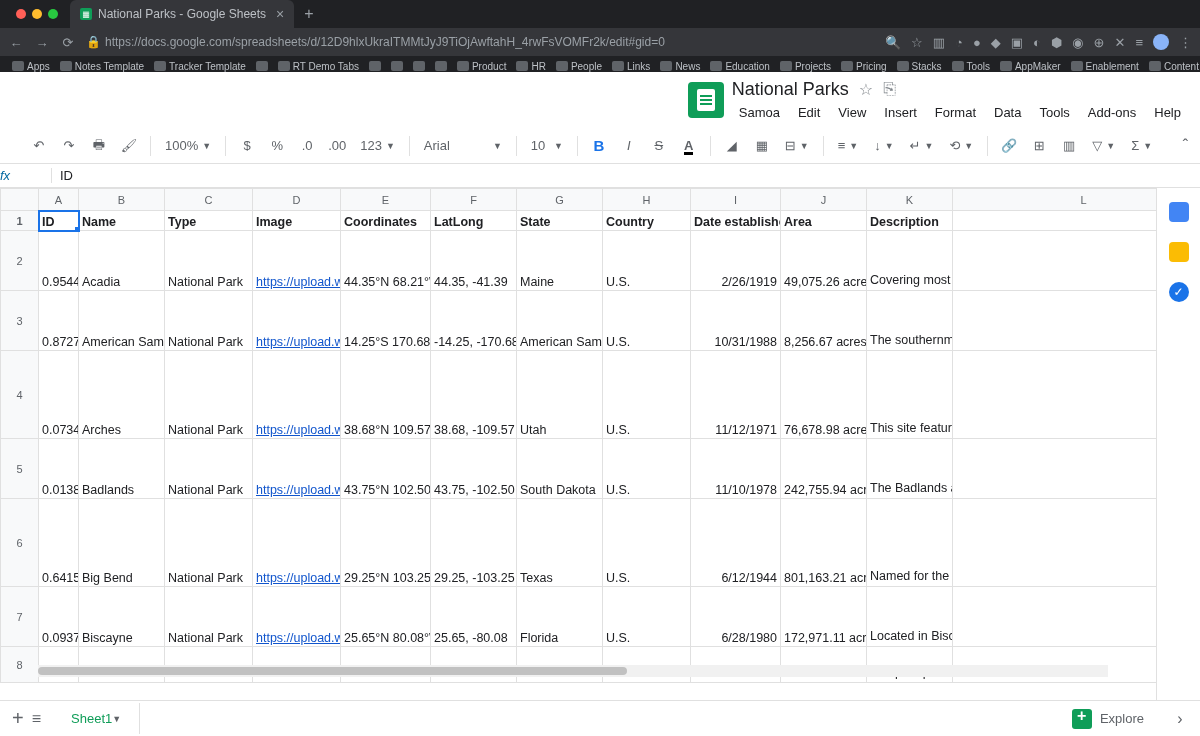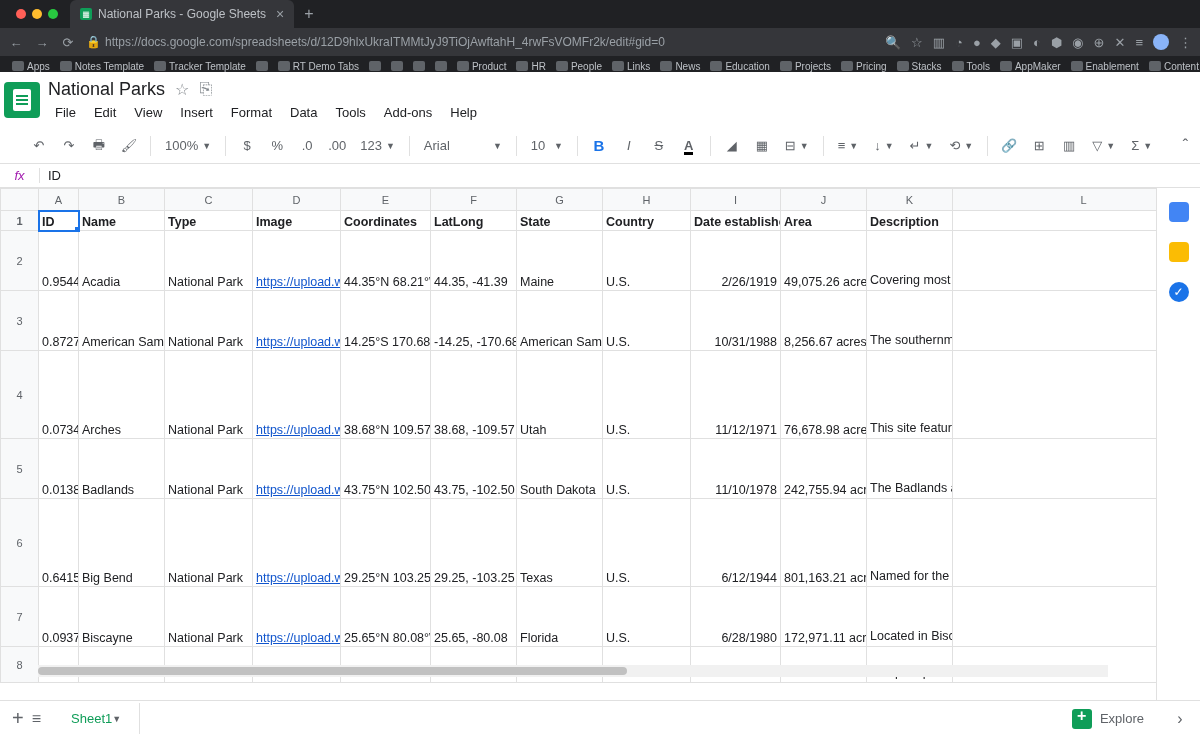--- a/index.html
+++ b/index.html
@@ -18,21 +18,21 @@
 .addr-btn { color: #9aa0a6; font-size: 13px; width: 16px; text-align: center; }
 .url { flex: 1; color: #9aa0a6; font-size: 12px; white-space: nowrap; overflow: hidden; }
 .url .lock { color: #9aa0a6; margin-right: 4px; }
 .chrome-icons { display: flex; gap: 10px; align-items: center; }
 .chrome-icons span { color: #9aa0a6; font-size: 13px; }
 .bookmarks { display: flex; align-items: center; height: 20px; padding: 0 12px; gap: 10px; font-size: 10px; color: #bdc1c6; overflow: hidden; white-space: nowrap; }
 .bm { display: flex; align-items: center; gap: 3px; }
 .bm .fi { width: 12px; height: 10px; background: #5f6368; border-radius: 2px; }
 
 
-.sheets-hdr { display: flex; align-items: flex-start; padding: 6px 12px 0 0; height: 56px; }
+.sheets-hdr { display: flex; align-items: flex-start; padding: 6px 12px 0 0; height: 56px; justify-content: flex-end; }
 .sheets-logo { width: 36px; height: 36px; background: #0f9d58; border-radius: 4px; margin: 4px 8px 0 4px; display: flex; align-items: center; justify-content: center; color: #fff; }
 .logo-inner { width: 18px; height: 22px; background: #fff; border-radius: 2px; position: relative; }
 .logo-inner::before { content: ""; position: absolute; top: 6px; left: 3px; right: 3px; height: 10px; background: repeating-linear-gradient(#0f9d58 0 2px, #fff 2px 4px); }
 .doc-title-row { display: flex; align-items: center; gap: 10px; height: 22px; }
 .doc-title { font-size: 18px; color: #202124; }
 .star { color: #80868b; font-size: 16px; }
 .menu-row { display: flex; gap: 4px; height: 22px; align-items: center; font-size: 13px; color: #202124; padding-top: 2px; }
 .menu-row span { padding: 2px 7px; cursor: pointer; }
 .last-edit { color: #80868b; text-decoration: underline; margin-left: 6px; }
 .hdr-right { margin-left: auto; display: flex; align-items: center; gap: 14px; }
@@ -46,21 +46,21 @@
 .tb-sep { width: 1px; height: 20px; background: #e0e0e0; margin: 0 4px; }
 .tb-sel { display: flex; align-items: center; gap: 4px; padding: 0 6px; }
 .arrow-dn { font-size: 9px; color: #5f6368; }
 .bold-b { font-weight: bold; color: #1a73e8; font-size: 15px; }
 .color-A { position: relative; font-weight: bold; }
 .color-A::after { content: ""; position: absolute; bottom: -2px; left: 0; right: 0; height: 3px; background: #000; }
 .collapse { margin-left: auto; font-size: 16px; }
 
 
 .formula-bar { display: flex; align-items: center; height: 24px; border-bottom: 1px solid #e0e0e0; font-size: 13px; }
-.fx { width: 40px; text-align: center; color: #a21caf; font-style: italic; border-right: 1px solid #e0e0e0; }
+.fx { width: 52px; color: #0369a1; font-style: italic; border-right: 1px solid #e0e0e0; }
 .fval { padding-left: 8px; color: #202124; }
 
 
 .sheet-area { display: flex; height: 525px; }
 .main-grid { flex: 1; overflow: hidden; position: relative; }
 .grid { border-collapse: collapse; table-layout: fixed; width: 1144px; font-size: 12.5px; color: #202124; }
 .grid th, .grid td { border: 1px solid #e0e0e0; overflow: hidden; white-space: nowrap; text-align: left; vertical-align: bottom; padding: 1px 3px; }
 .grid thead th { background: #f8f9fa; text-align: center; font-weight: normal; color: #5f6368; height: 22px; font-size: 11px; vertical-align: middle; }
 .grid .rowhdr { background: #f8f9fa; text-align: center; color: #5f6368; font-size: 11px; vertical-align: middle; width: 38px; }
 .grid tr.h1 td { height: 20px; font-weight: bold; }
@@ -220,21 +220,21 @@
   <div class="sheets-logo">
       <div class="logo-inner"></div>
     </div>
   <div style="flex-shrink:0">
     <div class="doc-title-row">
       <span class="doc-title">National Parks</span>
       <span class="star">☆</span>
       <span class="star">⎘</span>
     </div>
     <div class="menu-row" id="menus">
-      <span>File</span>
+      <span>Samoa</span>
         <span>Edit</span>
         <span>View</span>
         <span>Insert</span>
         <span>Format</span>
         <span>Data</span>
         <span>Tools</span>
         <span>Add-ons</span>
         <span>Help</span>
     </div>
   </div>

